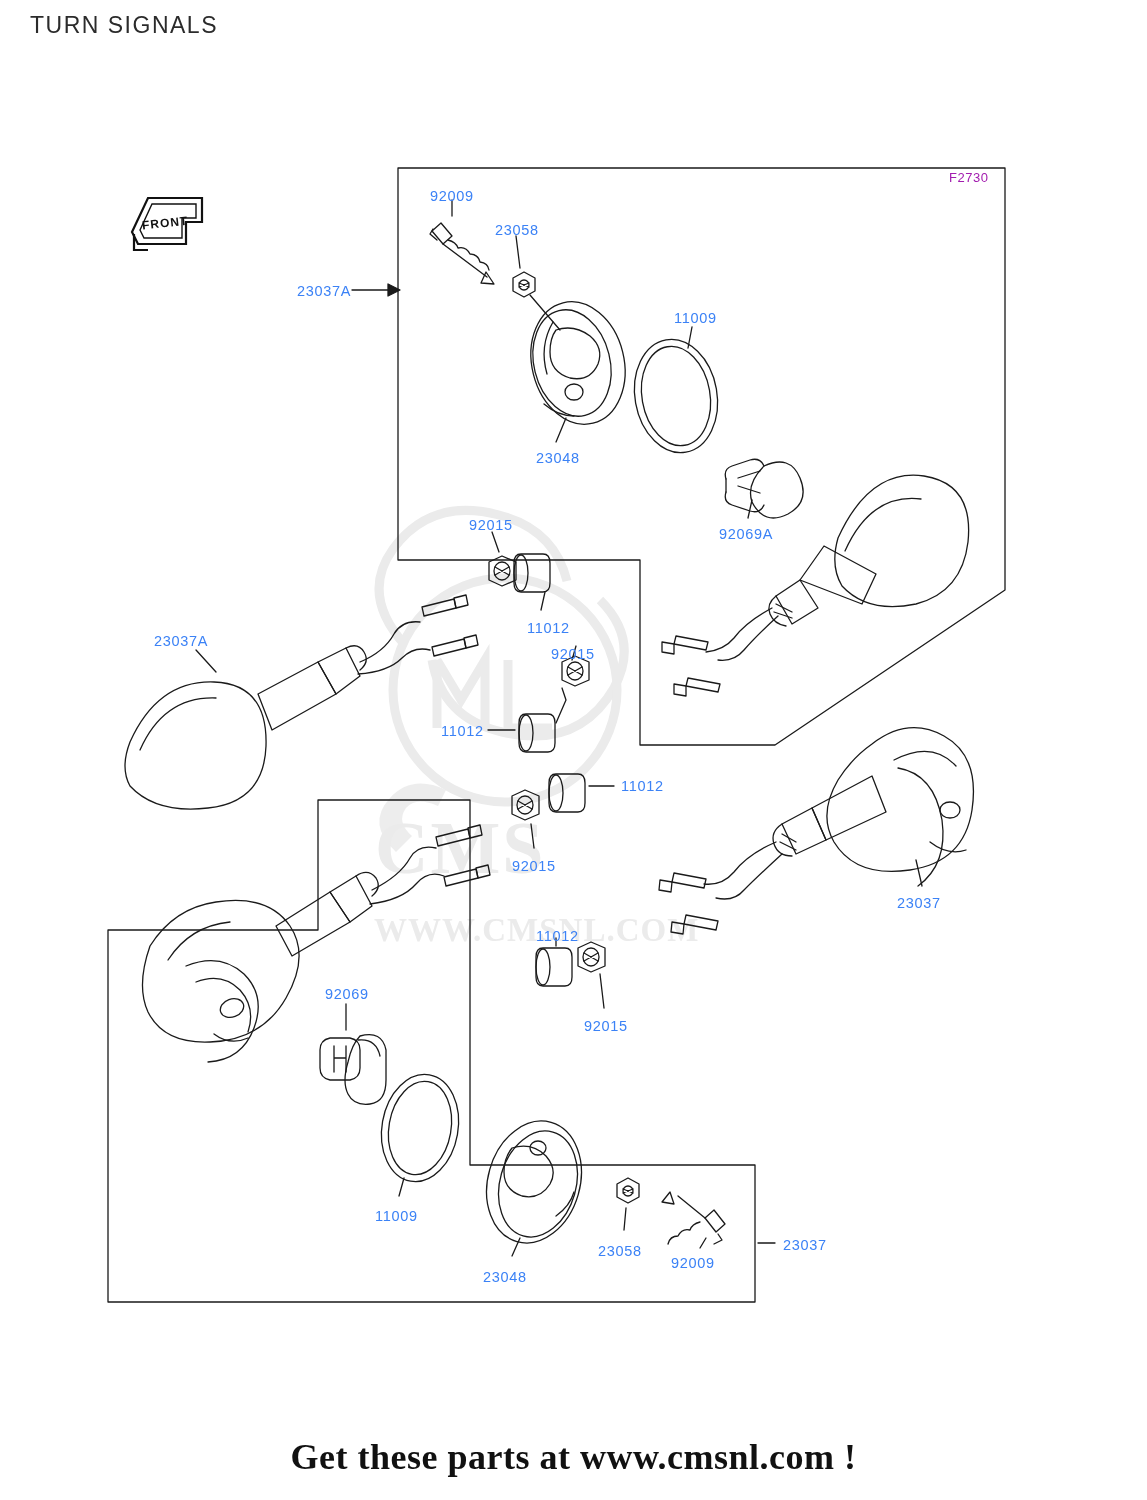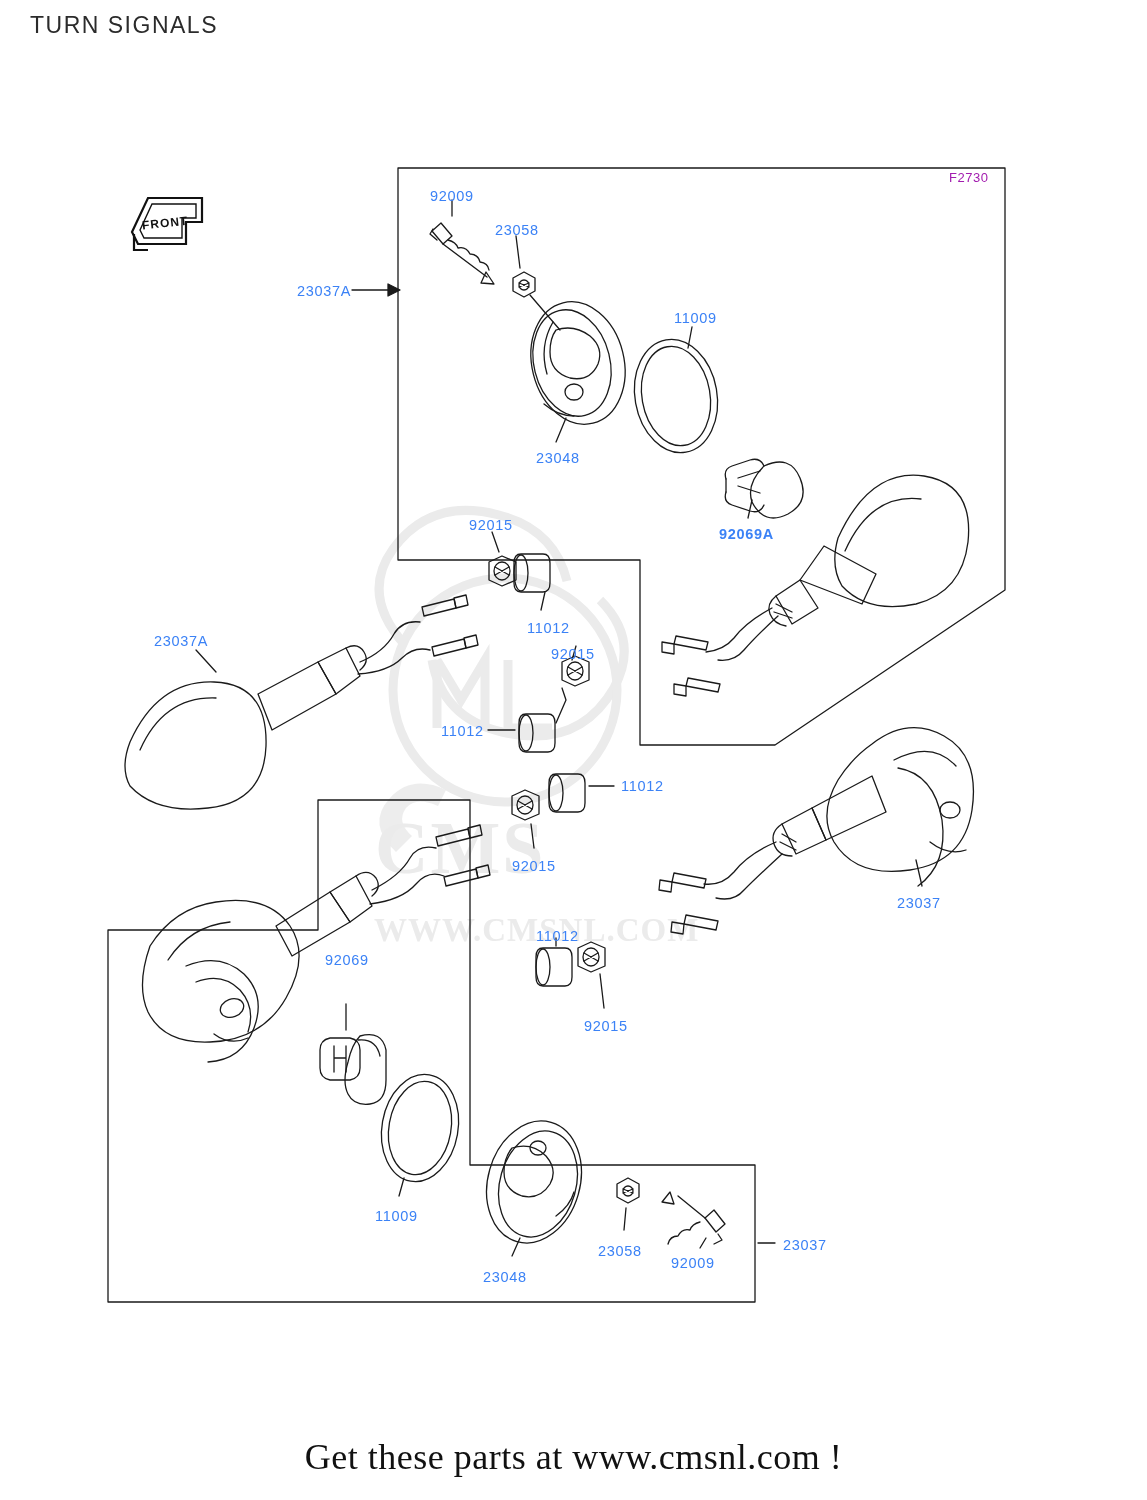--- a/index.html
+++ b/index.html
@@ -34,21 +34,21 @@
     font-family: "Liberation Sans", sans-serif;
   }
   #footer-cta {
     position: absolute;
     left: 0;
     top: 1436px;
     width: 1147px;
     text-align: center;
     font-family: "Liberation Serif", serif;
     font-size: 36px;
-    font-weight: normal;
+    font-weight: bold;
     color: #111;
     letter-spacing: 0.5px;
   }
   .diagram-canvas {
     position: absolute;
     left: 0;
     top: 0;
     width: 1147px;
     height: 1500px;
   }
@@ -347,30 +347,30 @@
 
   </g>
 </svg>
 
 <div class="label" style="left:430px;  top:188px;">92009</div>
 <div class="label" style="left:495px;  top:222px;">23058</div>
 <div class="label" style="left:297px;  top:283px;">23037A</div>
 <div class="label" style="left:674px;  top:310px;">11009</div>
 <div class="label" style="left:536px;  top:450px;">23048</div>
 <div class="label" style="left:469px;  top:517px;">92015</div>
-<div class="label" style="left:719px;  top:526px;font-weight:bold;">92069A</div>
+<div class="label" style="left:719px;  top:526px;">92069A</div>
 <div class="label" style="left:527px;  top:620px;">11012</div>
 <div class="label" style="left:154px;  top:633px;">23037A</div>
 <div class="label" style="left:551px;  top:646px;">92015</div>
 <div class="label" style="left:441px;  top:723px;">11012</div>
 <div class="label" style="left:621px;  top:778px;">11012</div>
 <div class="label" style="left:512px;  top:858px;">92015</div>
 <div class="label" style="left:897px;  top:895px;">23037</div>
 <div class="label" style="left:536px;  top:928px;">11012</div>
-<div class="label" style="left:325px;  top:952px;">92069</div>
+<div class="label" style="left:325px;  top:986px;">92069</div>
 <div class="label" style="left:584px;  top:1018px;">92015</div>
 <div class="label" style="left:375px;  top:1208px;">11009</div>
 <div class="label" style="left:598px;  top:1243px;">23058</div>
 <div class="label" style="left:783px;  top:1237px;">23037</div>
 <div class="label" style="left:483px;  top:1269px;">23048</div>
 <div class="label" style="left:671px;  top:1255px;">92009</div>
 
 <div id="footer-cta">Get these parts at www.cmsnl.com !</div>
 
 </body></html>

